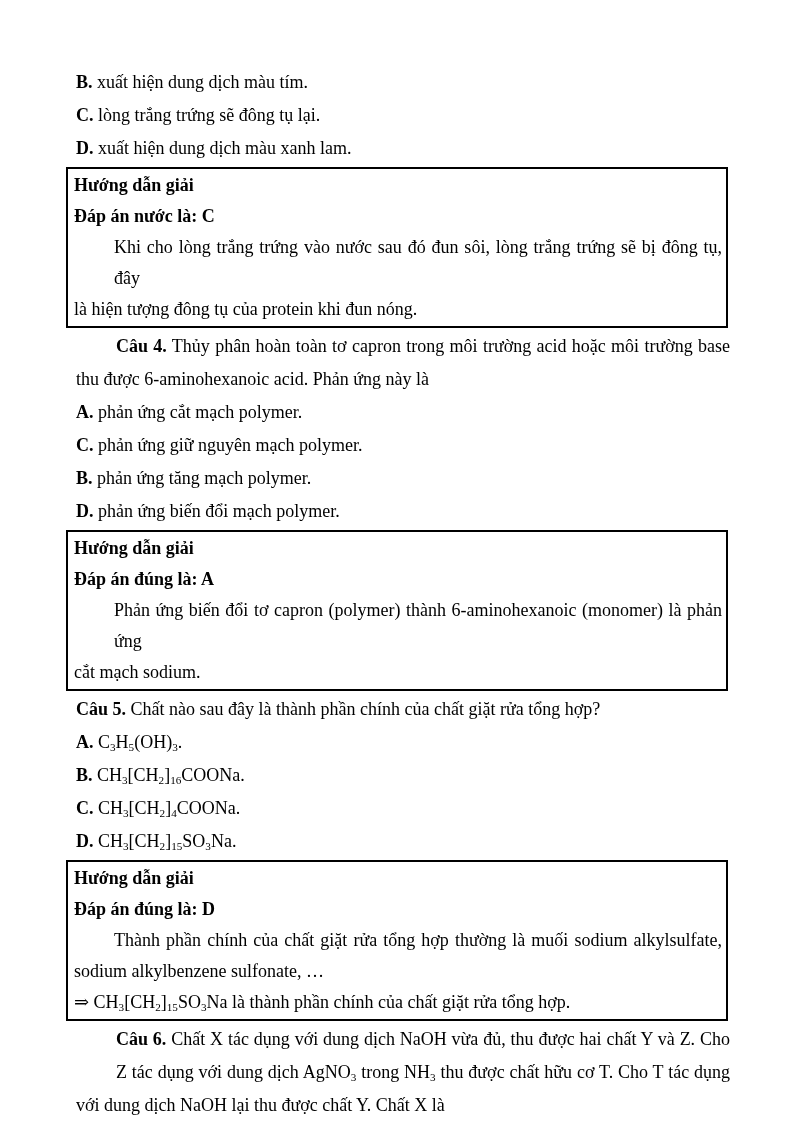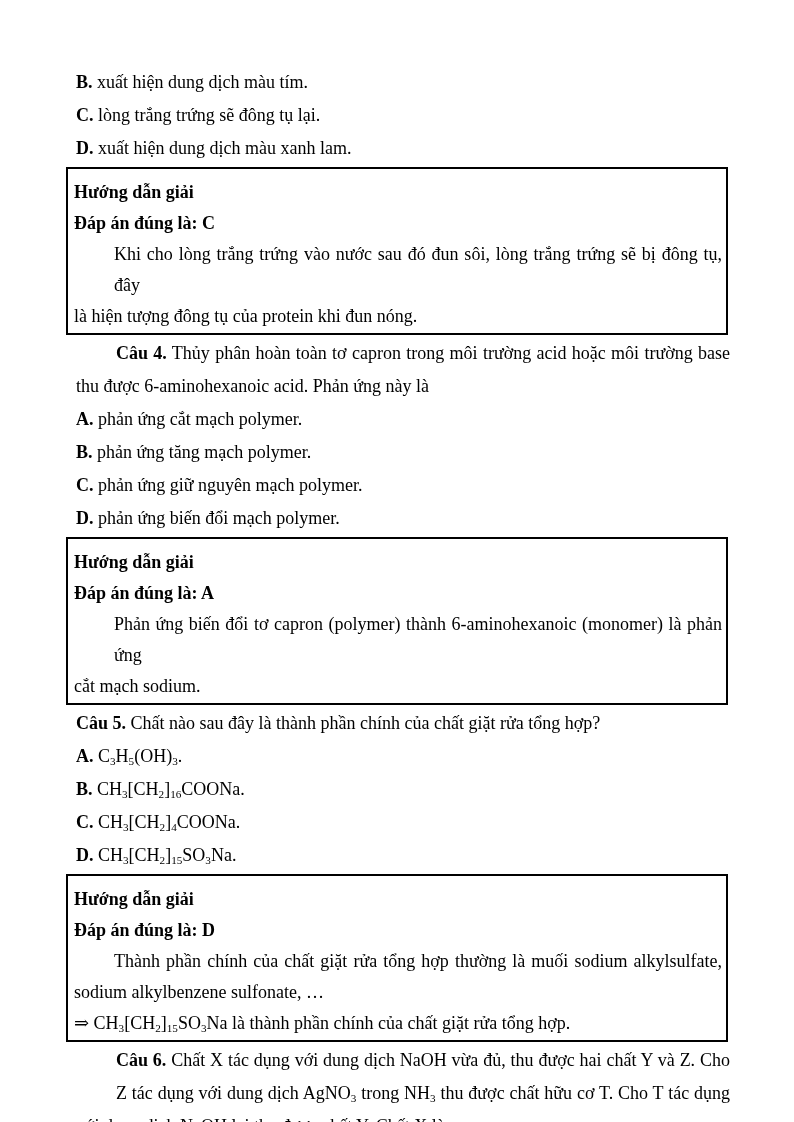--- a/index.html
+++ b/index.html
@@ -9,21 +9,21 @@
   }
   .page{
     box-sizing:border-box;width:794px;height:884px;
     padding:66px 64px 0 76px;color:#000;font-size:18px;
   }
   .ln{line-height:33px;min-height:33px;}
   .jf{text-align:justify;text-align-last:justify;margin-left:40px;}
   .box{
     border:2px solid #000;
     margin:2px 2px 2px -10px;
-    padding:8px 4px 1px 6px;
+    padding:1px 4px 1px 6px;
   }
   .box .ln{line-height:31px;min-height:31px;}
   b{font-weight:bold;}
   sub{
     font-size:0.62em;line-height:0;vertical-align:baseline;
     position:relative;top:0.28em;
   }
 </style>
 </head>
 <body>
@@ -31,31 +31,31 @@
 <div class="page">
 
   <div>
     <div class="ln"><b>B.</b> xuất hiện dung dịch màu tím.</div>
     <div class="ln"><b>C.</b> lòng trắng trứng sẽ đông tụ lại.</div>
     <div class="ln"><b>D.</b> xuất hiện dung dịch màu xanh lam.</div>
   </div>
 
   <div class="box">
     <div class="ln"><b>Hướng dẫn giải</b></div>
-    <div class="ln"><b>Đáp án đúng là: C</b></div>
+    <div class="ln"><b>Đáp án nước là: C</b></div>
     <div class="ln jf">Khi cho lòng trắng trứng vào nước sau đó đun sôi, lòng trắng trứng sẽ bị đông tụ, đây</div>
     <div class="ln">là hiện tượng đông tụ của protein khi đun nóng.</div>
   </div>
 
   <div>
     <div class="ln jf"><b>Câu 4.</b> Thủy phân hoàn toàn tơ capron trong môi trường acid hoặc môi trường base</div>
     <div class="ln">thu được 6-aminohexanoic acid. Phản ứng này là</div>
     <div class="ln"><b>A.</b> phản ứng cắt mạch polymer.</div>
+    <div class="ln"><b>C.</b> phản ứng giữ nguyên mạch polymer.</div>
     <div class="ln"><b>B.</b> phản ứng tăng mạch polymer.</div>
-    <div class="ln"><b>C.</b> phản ứng giữ nguyên mạch polymer.</div>
     <div class="ln"><b>D.</b> phản ứng biến đổi mạch polymer.</div>
   </div>
 
   <div class="box">
     <div class="ln"><b>Hướng dẫn giải</b></div>
     <div class="ln"><b>Đáp án đúng là: A</b></div>
     <div class="ln jf">Phản ứng biến đổi tơ capron (polymer) thành 6-aminohexanoic (monomer) là phản ứng</div>
     <div class="ln">cắt mạch sodium.</div>
   </div>
 

